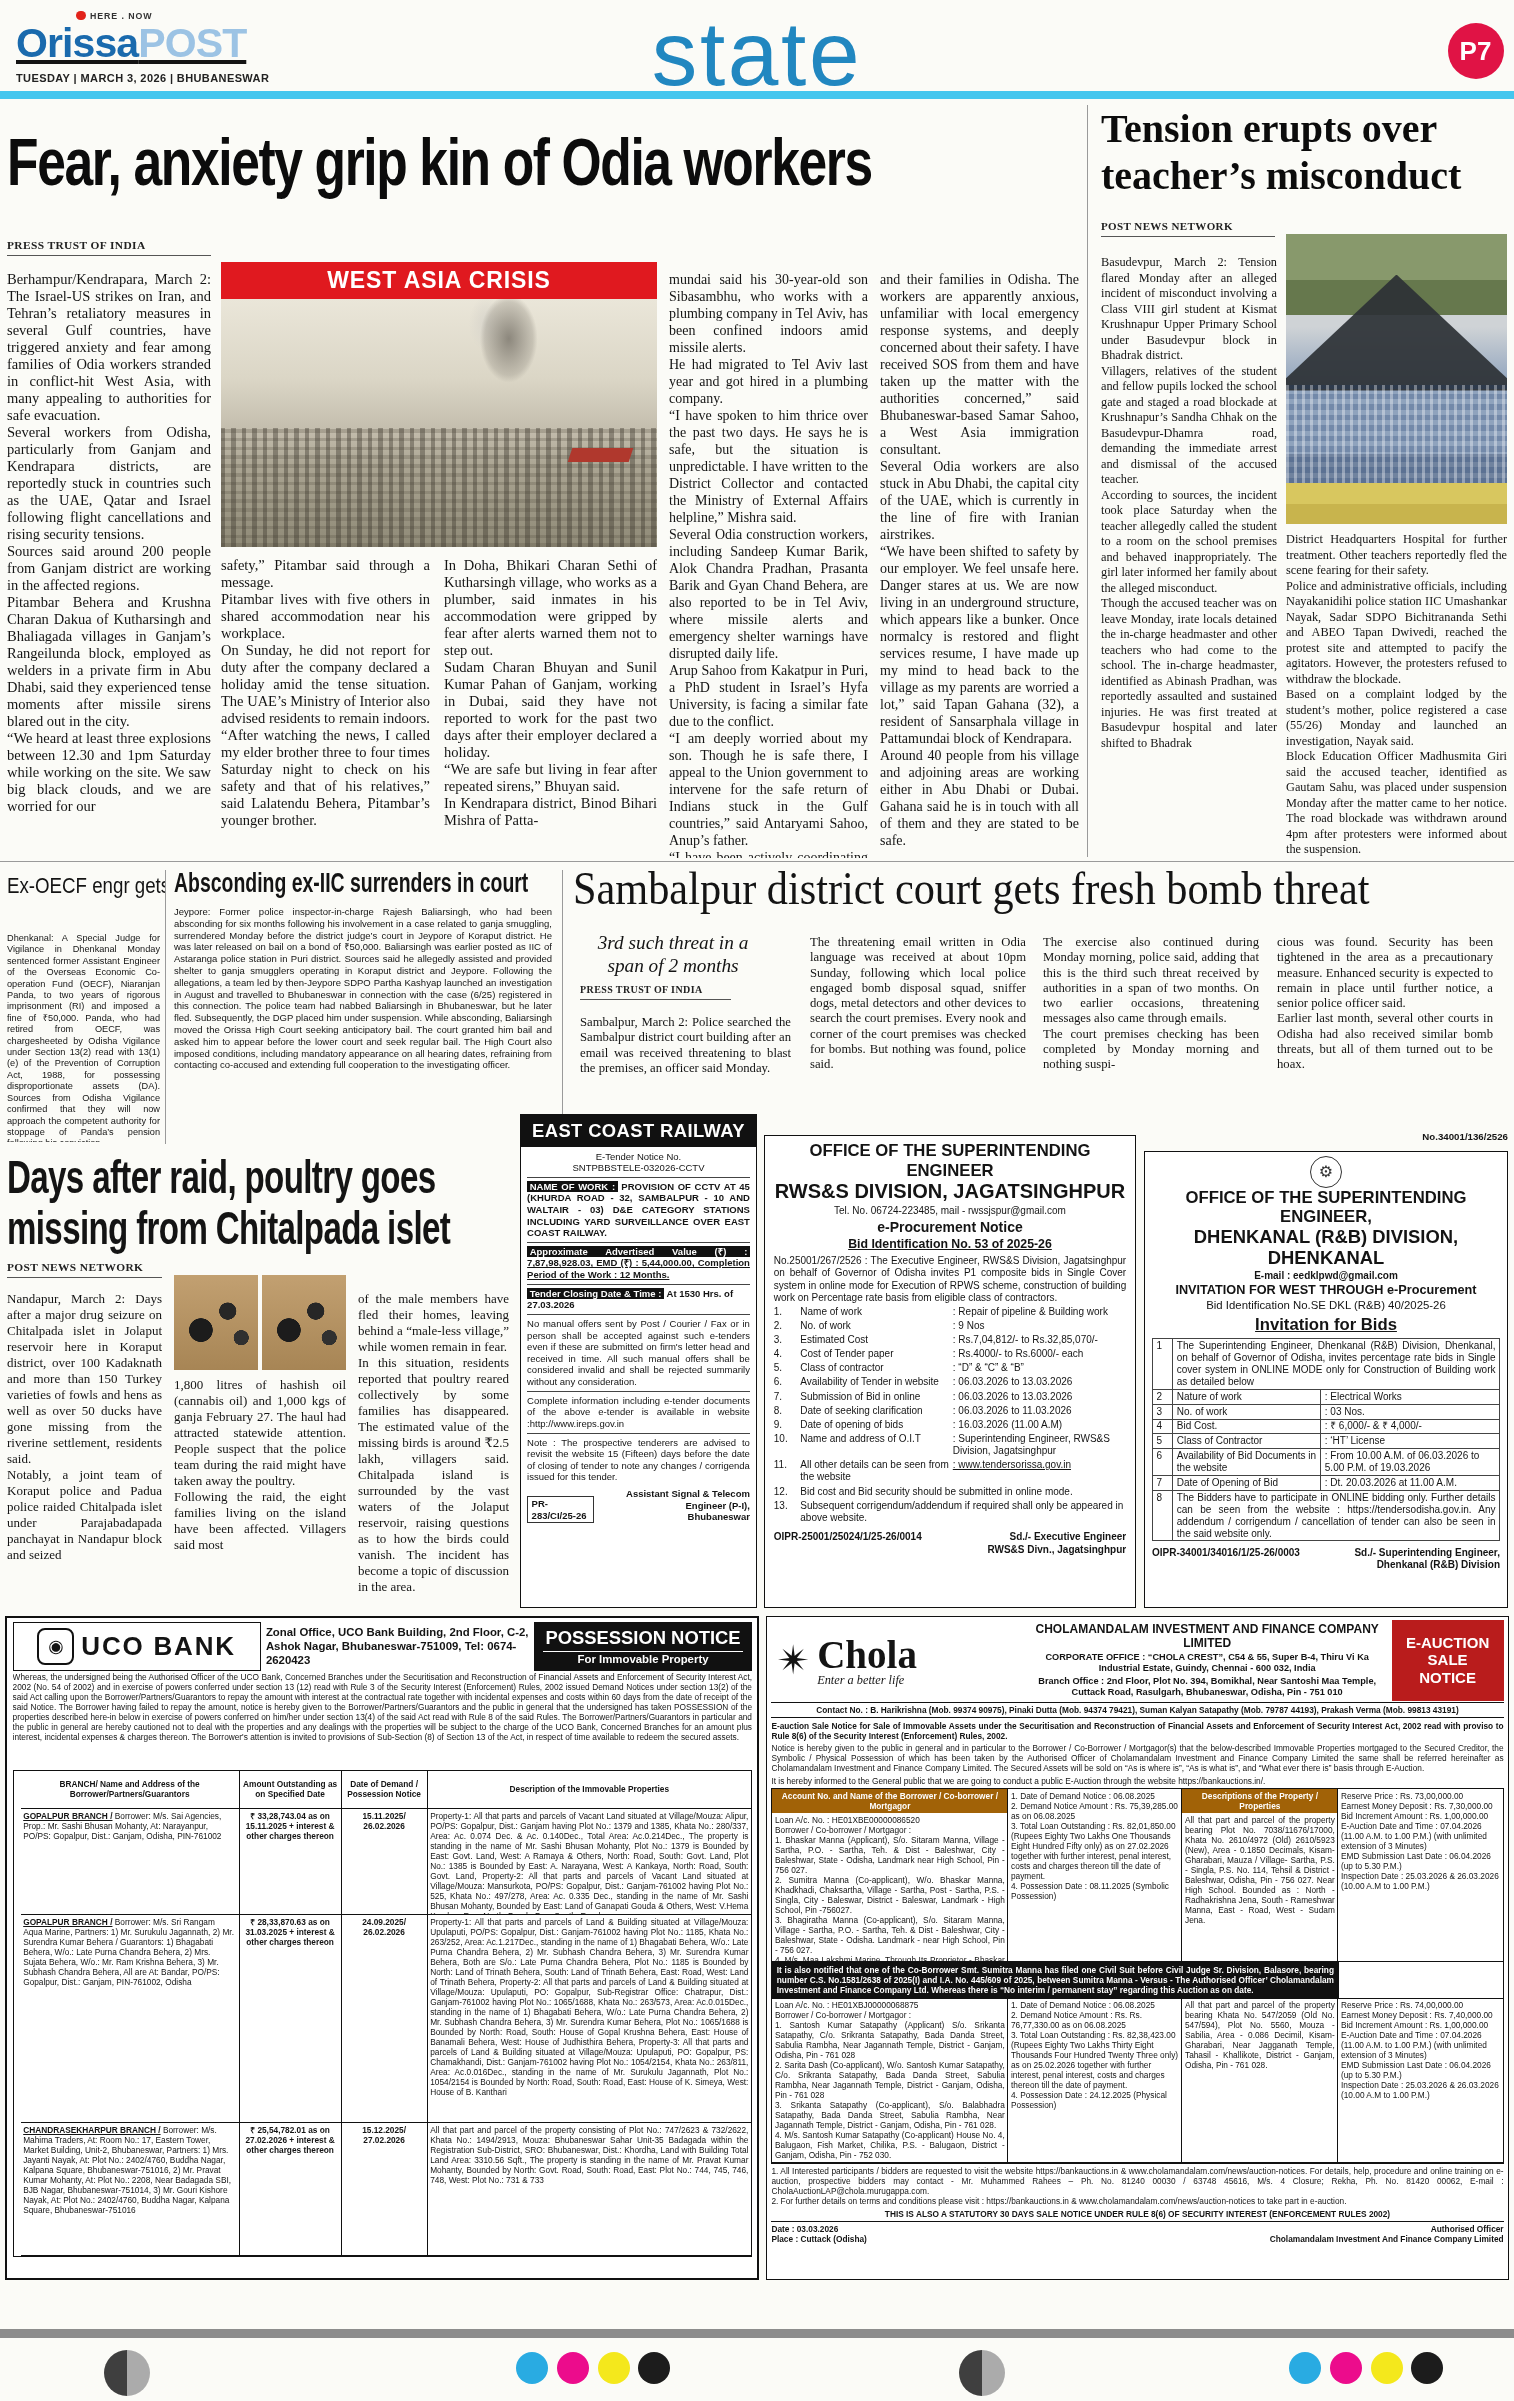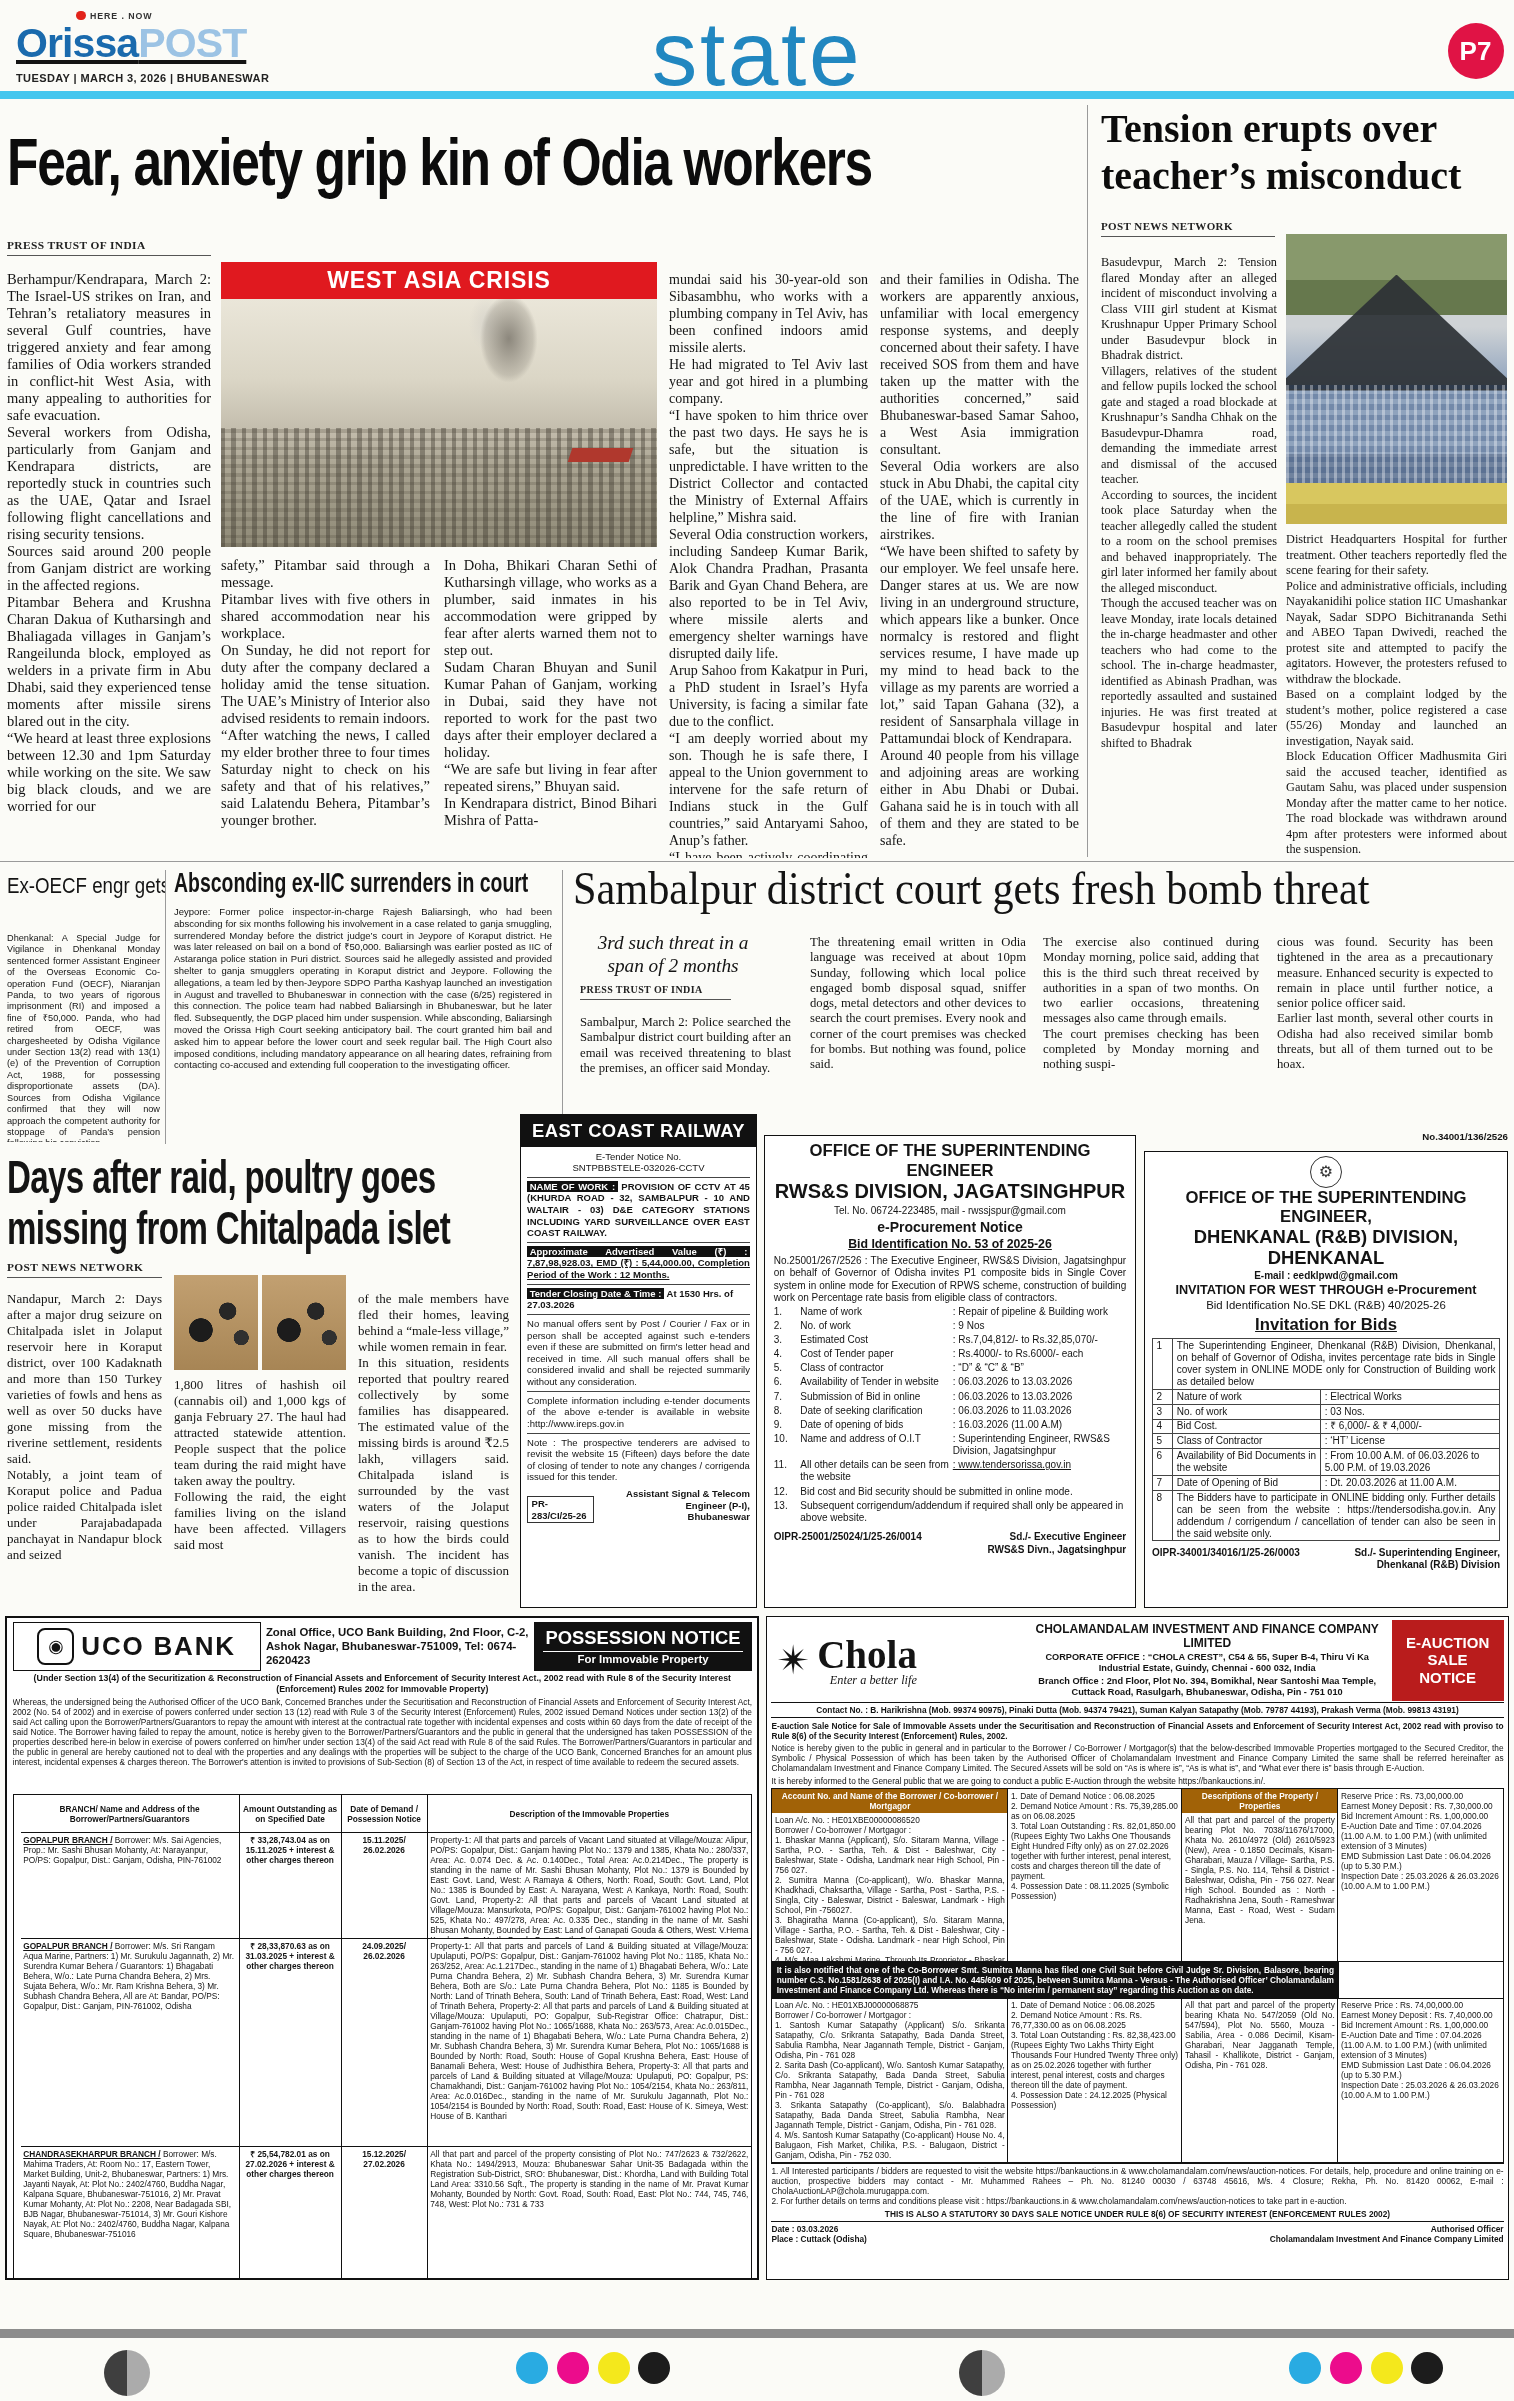--- a/index.html
+++ b/index.html
@@ -176,21 +176,21 @@
   .uco-amt,.uco-date{font-weight:700;text-align:center;}
   #uco-r1{height:105px;} #uco-r2{height:207px;} #uco-r3{height:132px;}
 
   
   #chola{left:766px;top:1616px;width:743px;height:664px;border:1.8px solid #111;box-sizing:border-box;background:#fff;
          font:400 8.3px/10px "Liberation Sans",sans-serif;padding:2.6px 4.4px;}
   #chola-head{display:flex;gap:5.3px;height:81px;}
   #chola-logo{flex:0 0 246px;display:flex;align-items:center;gap:7px;padding-left:5.3px;}
   #chola-logo .mark{font-size:40px;line-height:40px;}
   #chola-logo .nm{font:800 39px "Liberation Serif",serif;}
-  #chola-logo .tg{font:italic 400 12.3px "Liberation Serif",serif;display:block;margin-top:-3.5px;text-align:right;}
+  #chola-logo .tg{font:italic 400 12.3px "Liberation Serif",serif;display:block;margin-top:-3.5px;}
   #chola-co{flex:1;text-align:center;display:flex;flex-direction:column;justify-content:center;gap:1.8px;}
   #chola-co .c1{font:800 12px "Liberation Sans",sans-serif;}
   #chola-co .c2,#chola-co .c3{font:700 9.2px/11px "Liberation Sans",sans-serif;}
   #chola-banner{flex:0 0 112px;background:#b91c1c;color:#fff;display:flex;flex-direction:column;align-items:center;
                 justify-content:center;font:800 15px/17.6px "Liberation Sans",sans-serif;text-align:center;}
   #chola-contact{border-top:0.9px solid #111;border-bottom:0.9px solid #111;text-align:center;font-weight:700;
                  padding:1.8px 0;margin-top:1.8px;}
   .chola-p{margin-top:2.6px;}
   #chola-table{border:0.9px solid #111;margin-top:2.6px;}
   .ch-r{display:grid;grid-template-columns:235px 174px 156px 1fr;border-bottom:0.9px solid #111;}
@@ -463,21 +463,20 @@
       <div id="uco-logo">
         <span class="mark">◉</span>
         <span class="nm">UCO BANK</span>
       </div>
       <div id="uco-zonal">Zonal Office, UCO Bank Building, 2nd Floor, C-2, Ashok Nagar, Bhubaneswar-751009, Tel: 0674-2620423</div>
       <div id="uco-pn">
         <div class="p1">POSSESSION NOTICE</div>
         <div class="p2">For Immovable Property</div>
       </div>
     </div>
-    <div id="uco-act">(Under Section 13(4) of the Securitization &amp; Reconstruction of Financial Assets and Enforcement of Security Interest Act., 2002 read with Rule 8 of the Security Interest (Enforcement) Rules 2002 for Immovable Property)</div>
     <div id="uco-whereas" class="j">Whereas, the undersigned being the Authorised Officer of the UCO Bank, Concerned Branches under the Securitisation and Reconstruction of Financial Assets and Enforcement of Security Interest Act, 2002 (No. 54 of 2002) and in exercise of powers conferred under section 13 (12) read with Rule 3 of the Security Interest (Enforcement) Rules, 2002 issued Demand Notices under section 13(2) of the said Act calling upon the Borrower/Partners/Guarantors to repay the amount with interest at the contractual rate together with incidental expenses and costs within 60 days from the date of receipt of the said Notice. The Borrower having failed to repay the amount, notice is hereby given to the Borrower/Partners/Guarantors and the public in general that the undersigned has taken POSSESSION of the properties described here-in below in exercise of powers conferred on him/her under section 13(4) of the said Act read with Rule 8 of the said Rules. The Borrower/Partners/Guarantors in particular and the public in general are hereby cautioned not to deal with the properties and any dealings with the properties will be subject to the charge of the UCO Bank, Concerned Branches for an amount plus interest, incidental expenses &amp; charges thereon. The Borrower's attention is invited to provisions of Sub-Section (8) of Section 13 of the Act, in respect of time available to redeem the secured assets.</div>
     <div id="uco-table">
       <div class="uco-r hd">
         <div class="uco-th">BRANCH/ Name and Address of the Borrower/Partners/Guarantors</div>
         <div class="uco-th">Amount Outstanding as on Specified Date</div>
         <div class="uco-th">Date of Demand / Possession Notice</div>
         <div class="uco-th">Description of the Immovable Properties</div>
       </div>
       <div class="uco-r" id="uco-r1">
         <div><span class="uco-branch">GOPALPUR BRANCH /</span> <span>Borrower: M/s. Sai Agencies, Prop.: Mr. Sashi Bhusan Mohanty, At: Narayanpur, PO/PS: Gopalpur, Dist.: Ganjam, Odisha, PIN-761002</span></div>

